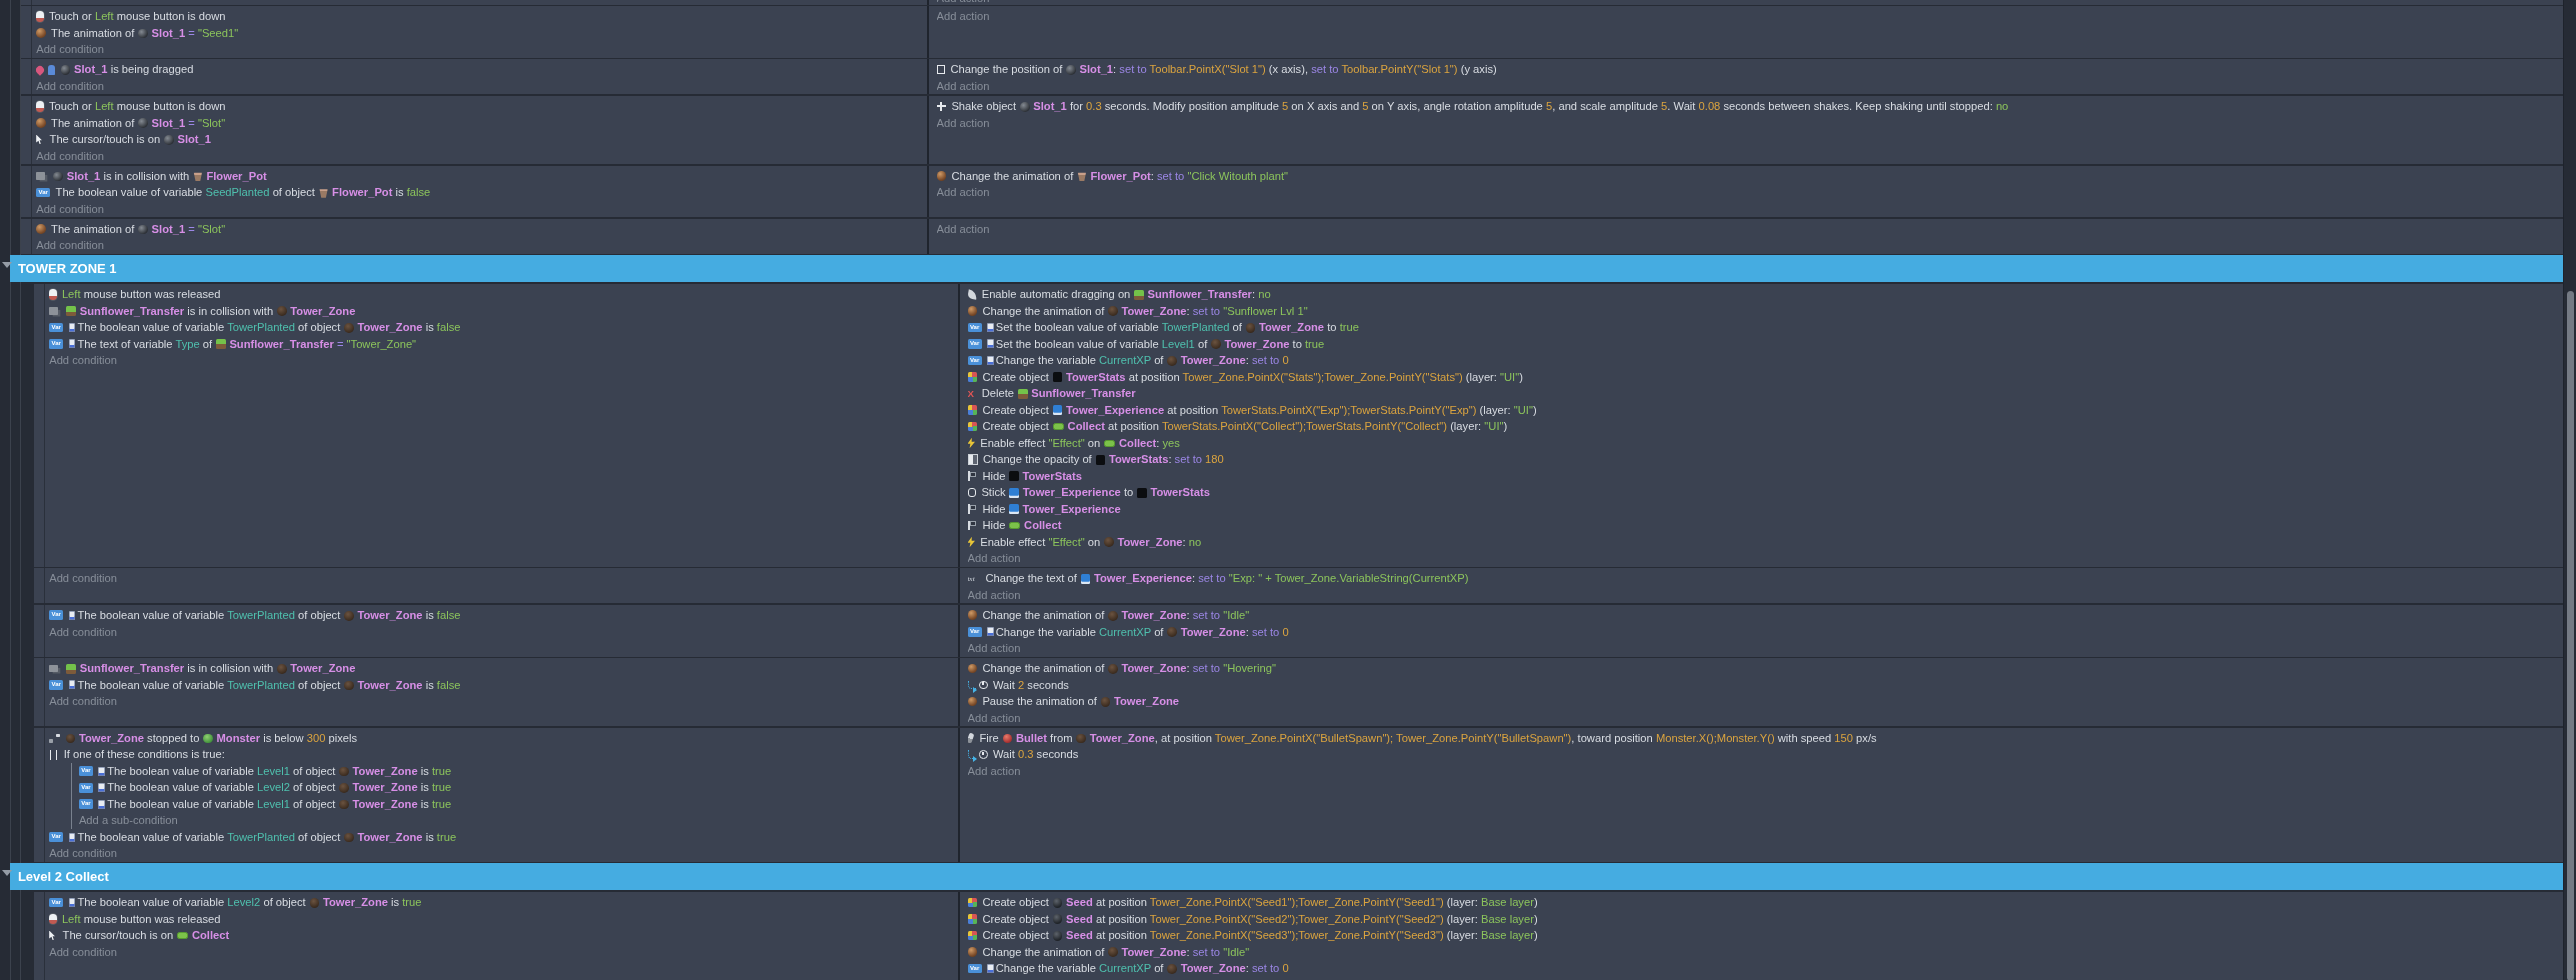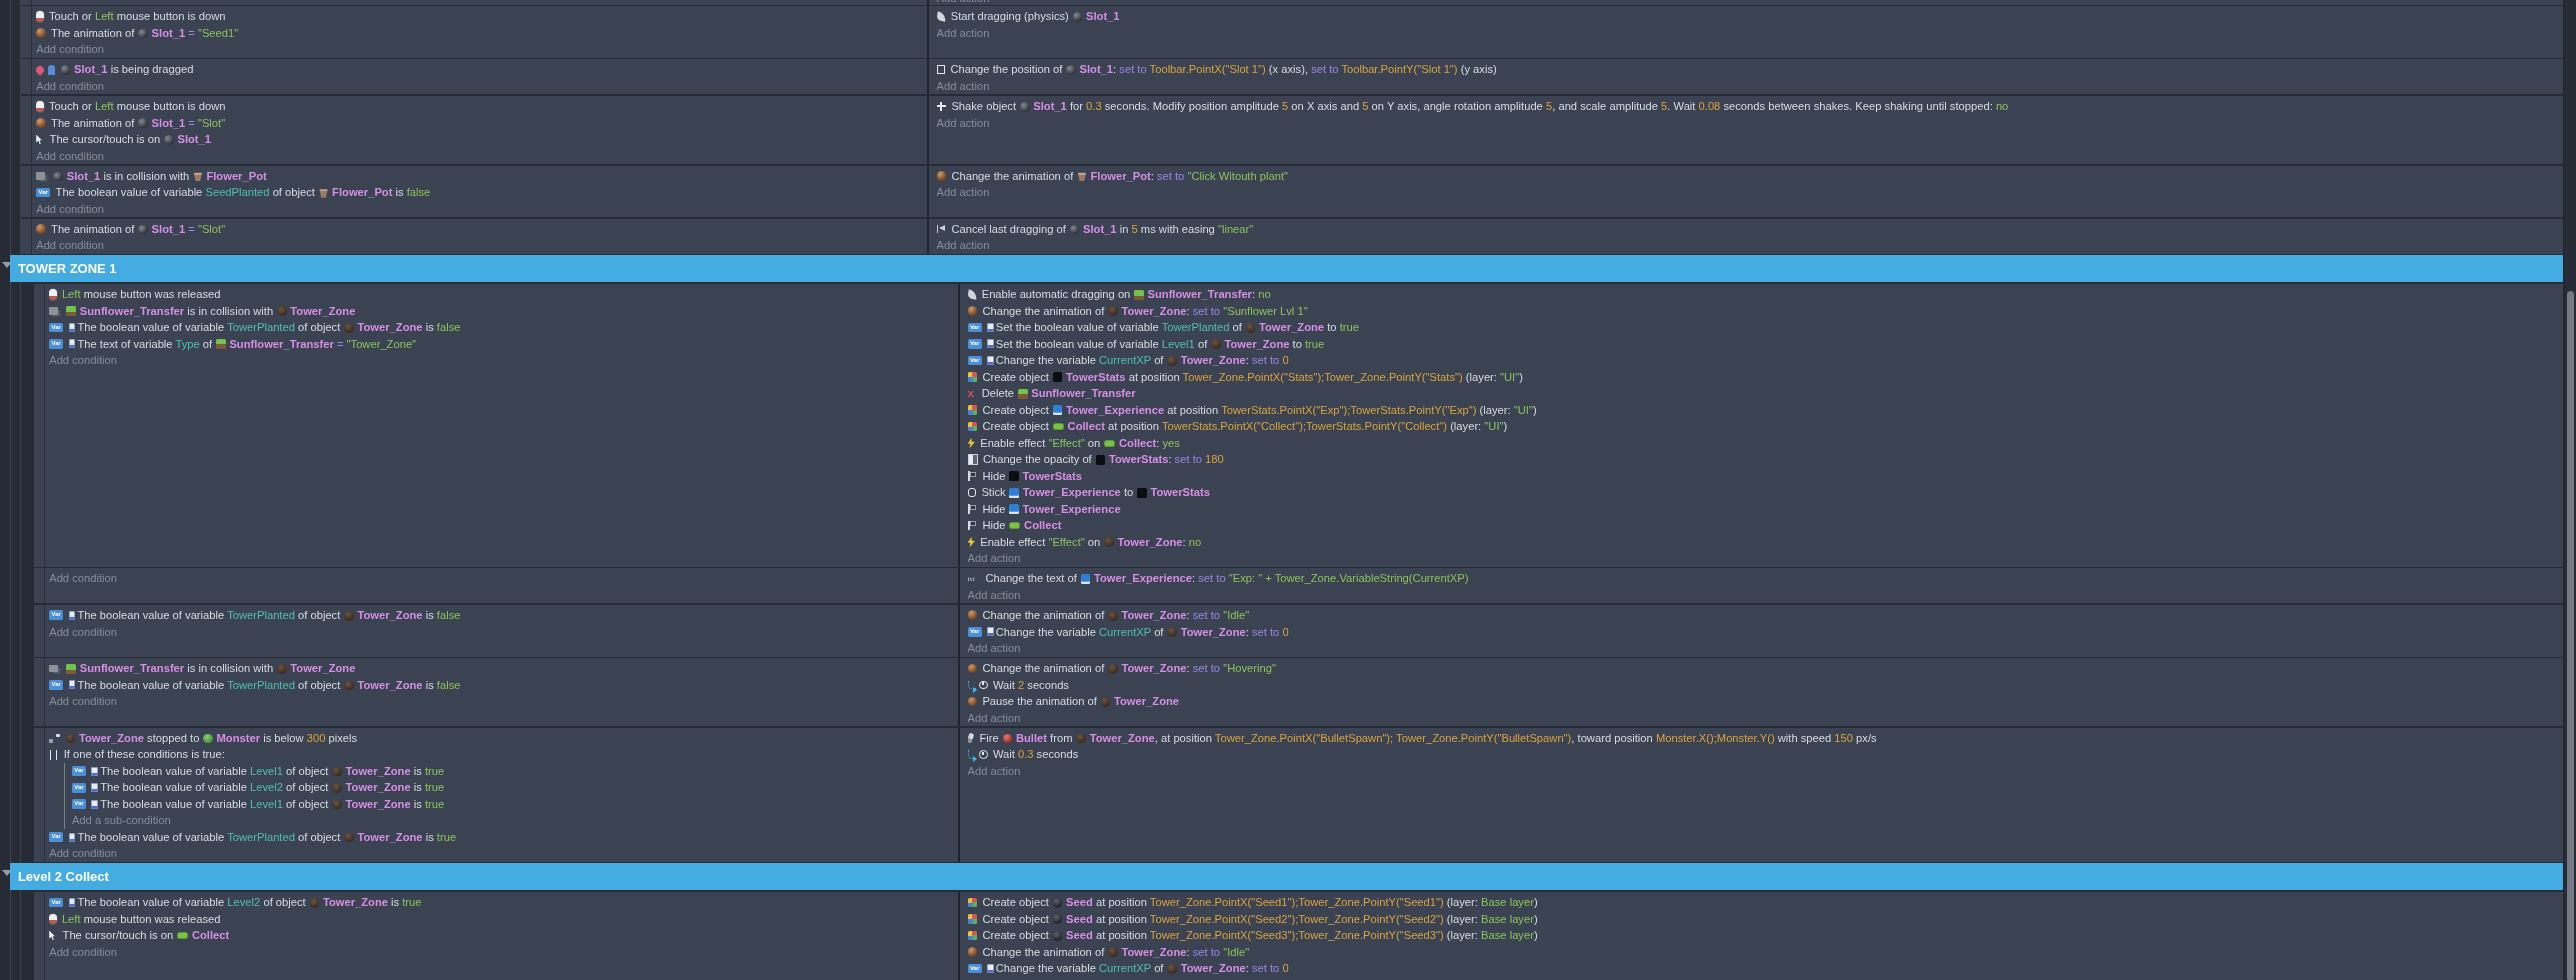--- a/index.html
+++ b/index.html
@@ -7,21 +7,21 @@
   #sheet{position:absolute;left:0;top:0;width:2564px;z-index:2}
   .event{display:flex;margin-left:21px;margin-bottom:1.5px}
   .event.ind{margin-left:34px}
   .cond{box-sizing:border-box;display:flex;background:#3b4251;border-right:2.2px solid #1f242d;width:908px}
   .event.ind .cond{width:926px}
   .grip{flex:0 0 9.7px;border-right:1.5px solid #2a303b}
   .cbody{flex:1;padding:2.2px 6px 0 4.5px;overflow:hidden}
   .act{flex:1;background:#3b4251;padding:2.2px 0 0 7.5px;overflow:hidden}
   .line{height:16.5px;line-height:16.5px;white-space:pre;overflow:hidden}
   .addline{color:#878e99}
-  .subwrap{margin-left:15px;border-left:1.5px solid #79818e;padding-left:6.7px}
+  .subwrap{margin-left:22px;border-left:1.5px solid #79818e;padding-left:6.7px}
   .gbar{height:27px;margin-left:9.7px;margin-bottom:1.5px;background:#45ace1;display:flex;align-items:center;
     padding-left:8.2px;color:#ffffff;font-weight:700;font-size:13px}
   .partial{height:4.5px;overflow:hidden;display:flex;margin-left:21px;margin-bottom:1.5px}
   
   .t-p{color:#d9dde3}
   .t-g{color:#8cc45c}
   .t-n{color:#dba43f}
   .t-s{color:#9c87e6}
   .t-v{color:#4fc0ae}
   .t-o{color:#d78fe6;font-weight:700}
@@ -99,21 +99,20 @@
     <div class="event">
       <div class="cond">
         <div class="grip"></div>
         <div class="cbody">
           <div class="line"><span class="ic ic-mouse"></span><span class="t-p">Touch or </span><span class="t-g">Left</span><span class="t-p"> mouse button is down</span></div>
           <div class="line"><span class="ic ic-anim"></span><span class="t-p">The animation of </span><span class="tb th-slot"></span><span class="t-o">Slot_1</span><span class="t-s"> = </span><span class="t-g">"Seed1"</span></div>
           <div class="line addline"><span>Add condition</span></div>
         </div>
       </div>
       <div class="act">
-        <div class="line"><span class="ic ic-physdrag"></span><span class="t-p">Start dragging (physics) </span><span class="tb th-slot"></span><span class="t-o">Slot_1</span></div>
         <div class="line addline"><span>Add action</span></div>
       </div>
     </div>
     <div class="event">
       <div class="cond">
         <div class="grip"></div>
         <div class="cbody">
           <div class="line"><span class="ic ic-dragA"></span><span class="ic ic-dragB"></span><span class="tb th-slot"></span><span class="t-o">Slot_1</span><span class="t-p"> is being dragged</span></div>
           <div class="line addline"><span>Add condition</span></div>
         </div>
@@ -154,21 +153,20 @@
     </div>
     <div class="event">
       <div class="cond">
         <div class="grip"></div>
         <div class="cbody">
           <div class="line"><span class="ic ic-anim"></span><span class="t-p">The animation of </span><span class="tb th-slot"></span><span class="t-o">Slot_1</span><span class="t-s"> = </span><span class="t-g">"Slot"</span></div>
           <div class="line addline"><span>Add condition</span></div>
         </div>
       </div>
       <div class="act">
-        <div class="line"><span class="ic ic-cancel"></span><span class="t-p">Cancel last dragging of </span><span class="tb th-slot"></span><span class="t-o">Slot_1</span><span class="t-p"> in </span><span class="t-n">5</span><span class="t-p"> ms with easing </span><span class="t-g">"linear"</span></div>
         <div class="line addline"><span>Add action</span></div>
       </div>
     </div>
     <div class="gbar">
       <span>TOWER ZONE 1</span>
     </div>
     <div class="event ind">
       <div class="cond">
         <div class="grip"></div>
         <div class="cbody">

